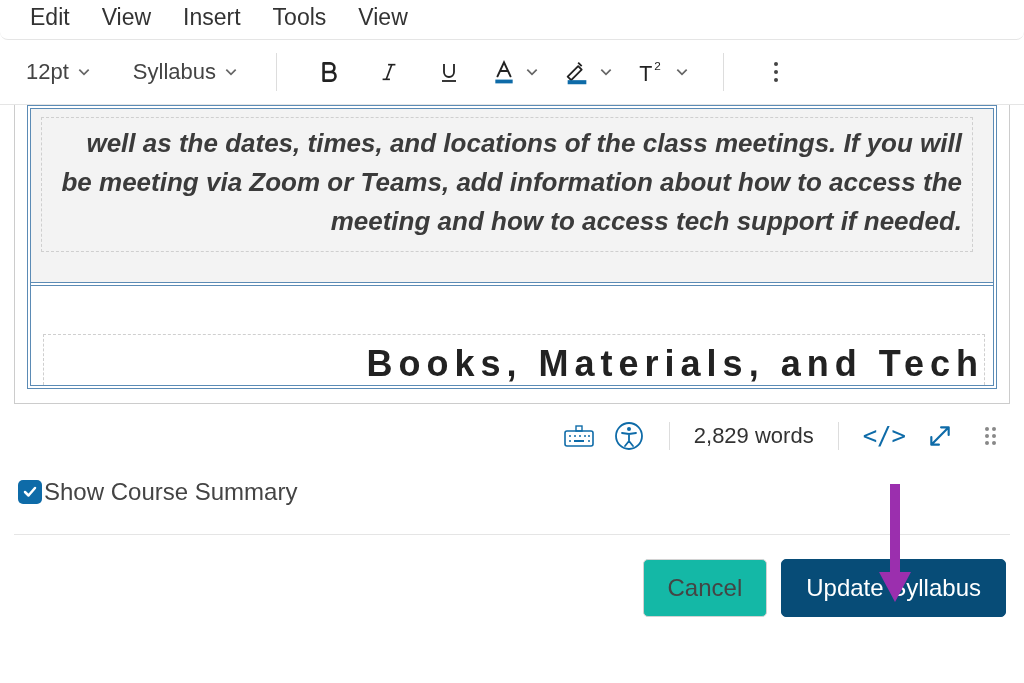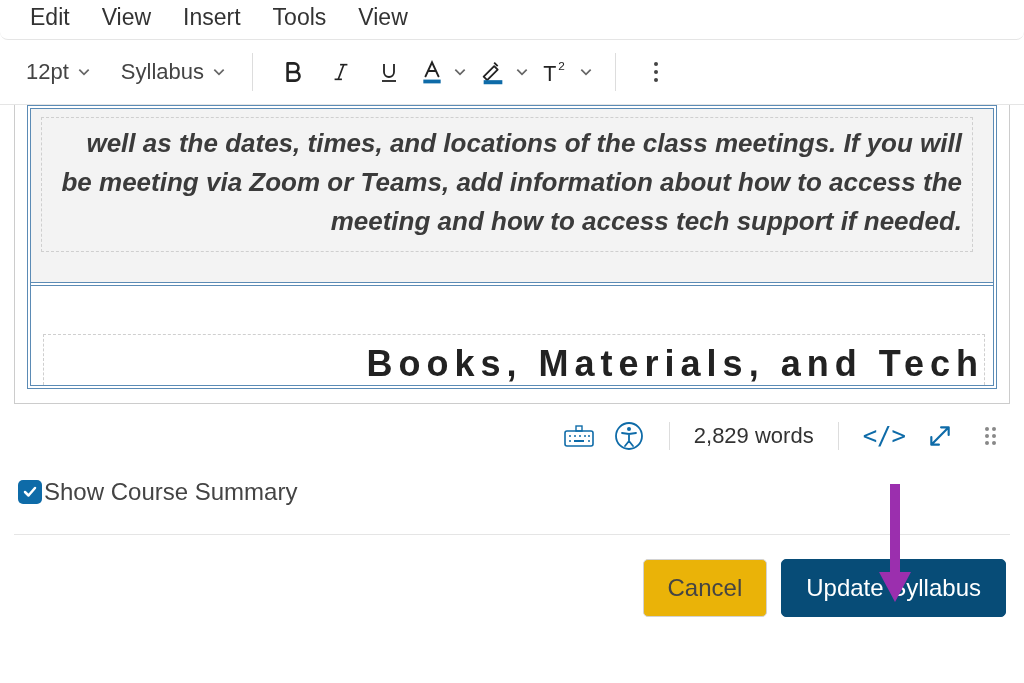--- a/index.html
+++ b/index.html
@@ -1,21 +1,21 @@
 <!DOCTYPE html>
 <html><head>
   <meta charset="utf-8">
   <style>
     * { margin: 0; padding: 0; box-sizing: border-box; }
     body { font-family: -apple-system, BlinkMacSystemFont, "Helvetica Neue", Arial, sans-serif; background: #fff; width: 1024px; height: 683px; position: relative; overflow: hidden; }
 
     .menubar { display: flex; padding: 4px 14px 8px; border-bottom: 1px solid #e5e5e5; gap: 0; border-radius: 8px; }
     .menubar-item { font-size: 23px; color: #333; padding: 0 16px; cursor: pointer; }
 
-    .toolbar { display: flex; align-items: center; padding: 10px 18px; border-bottom: 1px solid #e5e5e5; gap: 4px; }
+    .toolbar { display: flex; align-items: center; padding: 10px 18px; border-bottom: 1px solid #e5e5e5; gap: 16px; }
     .toolbar-select { display: inline-flex; align-items: center; font-size: 22px; color: #444; padding: 4px 8px; cursor: pointer; gap: 8px; }
     .toolbar-sep { width: 1px; height: 38px; background: #ddd; margin: 0 14px; }
     .toolbar-btn { display: inline-flex; align-items: center; justify-content: center; width: 44px; height: 44px; cursor: pointer; position: relative; }
     .toolbar-btn-wide { display: inline-flex; align-items: center; gap: 8px; cursor: pointer; padding: 0 4px; }
     .chev { width: 14px; height: 14px; }
 
     .editor-shell { border: 1px solid #ccc; border-top: none; margin: 0 14px 0 14px; height: 299px; overflow: hidden; background: #fff; }
     .table-outer { border: 4px double #5b8bb5; margin: 0 12px; }
     .table-cell-top { background: #f3f3f3; padding: 8px 12px 30px 0; }
     .guidance-box { border: 1px dashed #cfcfcf; margin-left: 10px; margin-right: 8px; padding: 6px 10px 10px; }
@@ -34,21 +34,21 @@
     .drag-dots span { width: 4px; height: 4px; border-radius: 50%; background: #888; }
 
     .checkbox-row { display: flex; align-items: center; gap: 2px; padding: 18px 18px 28px; }
     .checkbox-box { width: 24px; height: 24px; border-radius: 5px; background: #0e6ba8; display: inline-flex; align-items: center; justify-content: center; }
     .checkbox-label { font-size: 24px; color: #444; }
 
     .hr { height: 1px; background: #e5e5e5; margin: 0 14px; }
 
     .button-row { display: flex; justify-content: flex-end; gap: 14px; padding: 24px 18px 0; }
     .btn { font-size: 24px; padding: 14px 24px; border-radius: 5px; cursor: pointer; border: 1px solid; }
-    .btn-cancel { background: #eab308; color: #444; border-color: #d2d2d2; }
+    .btn-cancel { background: #14b8a6; color: #444; border-color: #d2d2d2; }
     .btn-primary { background: #074c77; color: #fff; border-color: #074c77; }
 
     .arrow-annot { position: absolute; left: 875px; top: 484px; width: 40px; height: 120px; pointer-events: none; }
   </style>
 </head>
 <body>
 
 <div class="menubar">
   <div class="menubar-item">Edit</div>
   <div class="menubar-item">View</div>

